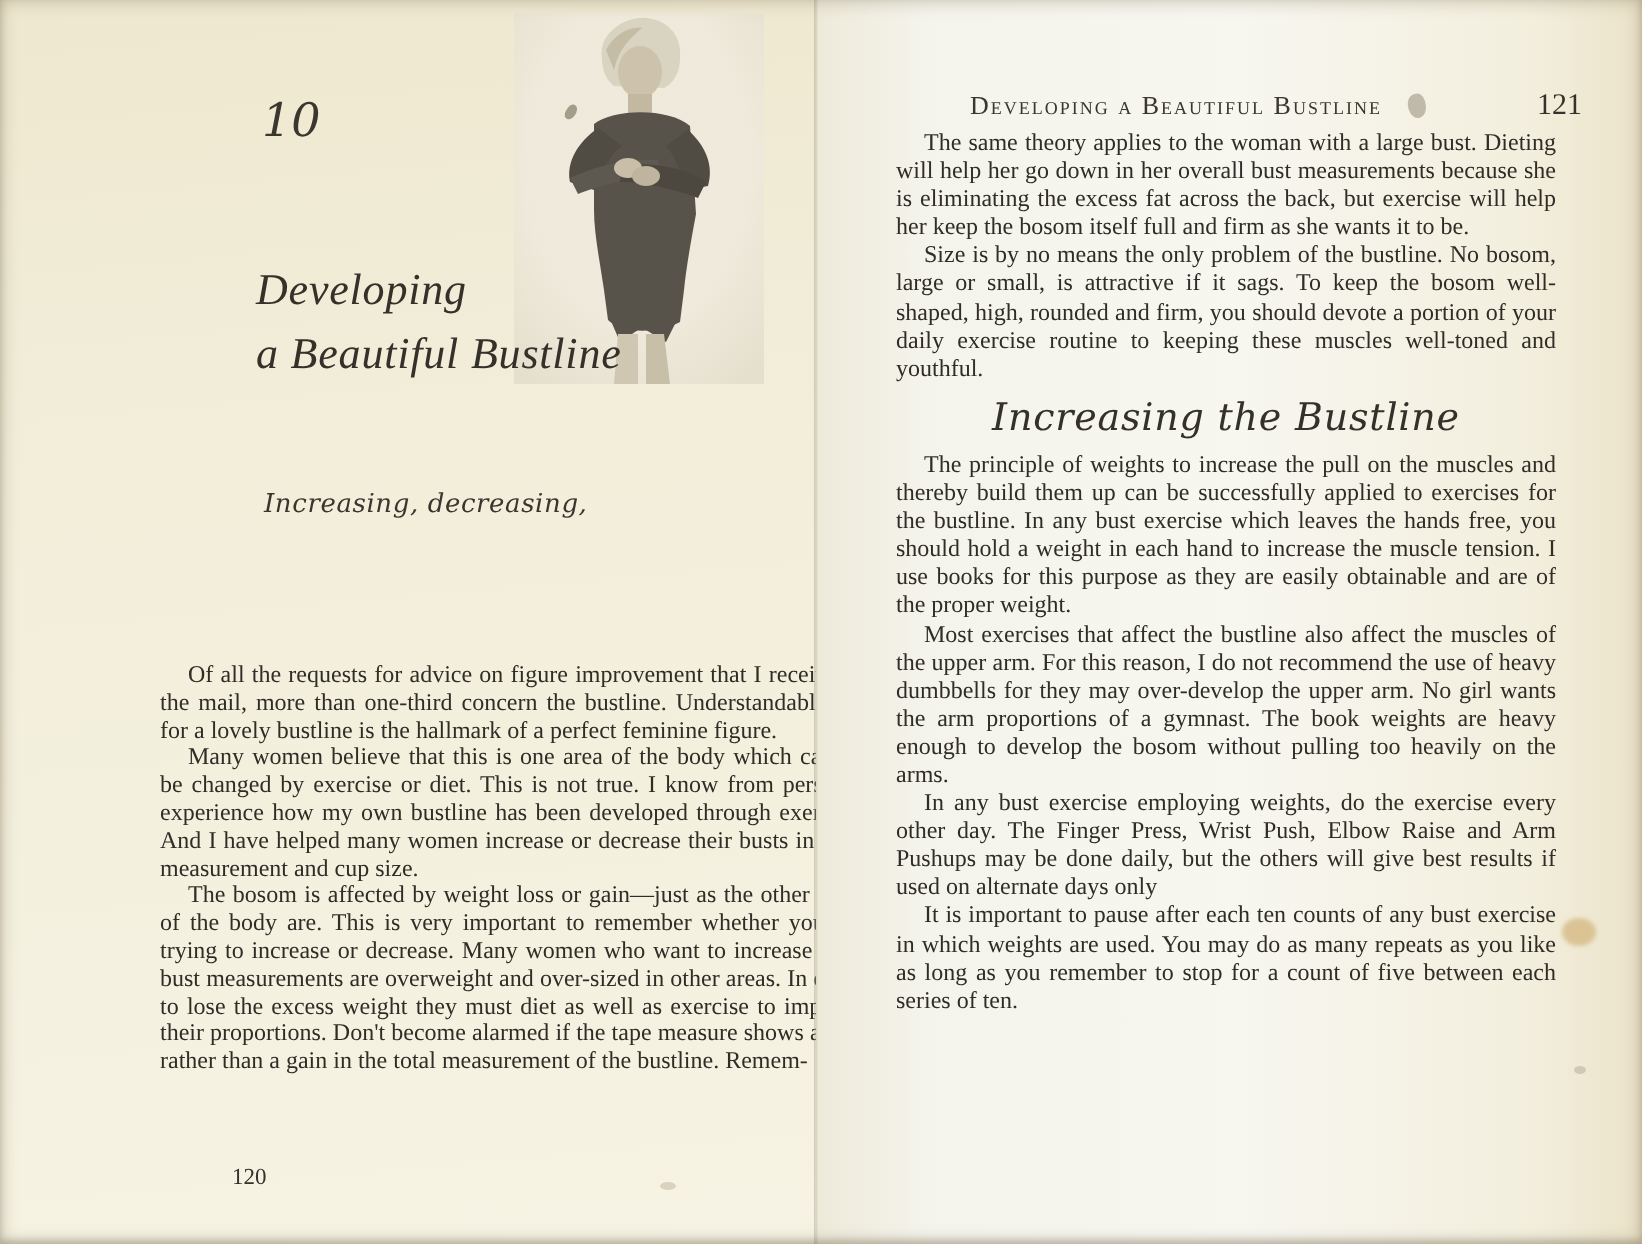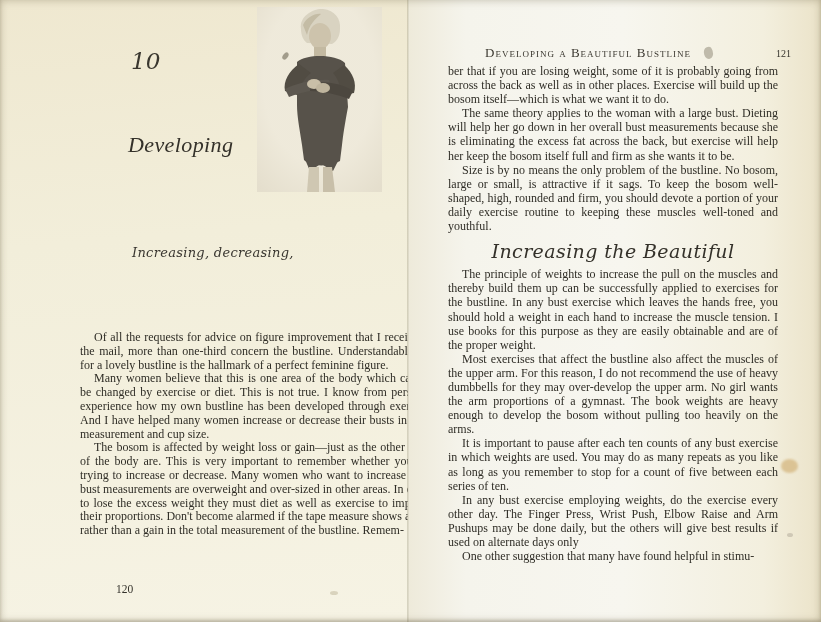--- a/index.html
+++ b/index.html
@@ -47,21 +47,21 @@
   .body-text p.no-indent{text-indent:0;}
   .body-left{position:absolute;left:40px;top:331px;width:352px;line-height:13.8px;margin-left:40px;}
   .folio-left{position:absolute;left:116px;top:583px;font-size:11.5px;color:#34322b;}
 
   
   .running-head{
     position:absolute;left:448px;top:45px;width:306px;
     display:flex;justify-content:space-between;align-items:baseline;margin-left:37px;
   }
   .rh-title{font-variant:small-caps;font-size:13px;letter-spacing:1px;color:#3a372f;}
-  .rh-folio{font-size:10px;color:#34322b;}
+  .rh-folio{font-size:15px;color:#34322b;}
   .body-right{position:absolute;left:448px;top:64px;width:330px;line-height:14.1px;}
   .section-heading{
     font-family:"DejaVu Serif",serif;font-style:italic;font-weight:400;
     font-size:19px;color:#34312a;text-align:center;text-indent:0;
     margin:11px 0 9px;letter-spacing:.4px;
   }
 
   
   .photo{position:absolute;left:257px;top:7px;width:125px;height:185px;}
   .photo svg{display:block;width:100%;height:100%;}
@@ -118,20 +118,21 @@
 
         <path d="M47 150 L83 150 L76 164 L66 158 L62 158 L53 164 Z" fill="#57524a"></path>
 
         <path d="M52 160 L50 185 L62 185 L62 160 Z" fill="#cfc7b2"></path>
         <path d="M66 160 L66 185 L78 185 L75 160 Z" fill="#c8bfa9"></path>
       </svg>
     </div>
 
     <h1 class="chapter-title">
       <span>Developing</span>
+      <span>a Beautiful Bustline</span>
     </h1>
 
     <h2 class="chapter-subtitle">
       <span>Increasing, decreasing,</span>
     </h2>
 
     <div class="body-text body-left">
       <p>Of all the requests for advice on figure improvement that I receive in the mail, more than one-third concern the bustline. Understandably so, for a lovely bustline is the hallmark of a perfect feminine figure.</p>
       <p>Many women believe that this is one area of the body which cannot be changed by exercise or diet. This is not true. I know from personal experience how my own bustline has been developed through exercise. And I have helped many women increase or decrease their busts in both measurement and cup size.</p>
       <p>The bosom is affected by weight loss or gain—just as the other parts of the body are. This is very important to remember whether you are trying to increase or decrease. Many women who want to increase their bust measurements are overweight and over-sized in other areas. In order to lose the excess weight they must diet as well as exercise to improve their proportions. Don't become alarmed if the tape measure shows a loss rather than a gain in the total measurement of the bustline. Remem-</p>
@@ -141,29 +142,27 @@
   </div>
 
   <div class="page page-right"></div>
 
   <div class="running-head">
     <span class="rh-title">Developing a Beautiful Bustline</span>
     <span class="rh-folio">121</span>
   </div>
 
   <div class="body-text body-right">
-    <p class="no-indent">ber that if you are losing weight, some of it is probably going from across the back as well as in other places. Exercise will build up the bosom itself—which is what we want it to do.</p>
     <p>The same theory applies to the woman with a large bust. Dieting will help her go down in her overall bust measurements because she is eliminating the excess fat across the back, but exercise will help her keep the bosom itself full and firm as she wants it to be.</p>
     <p>Size is by no means the only problem of the bustline. No bosom, large or small, is attractive if it sags. To keep the bosom well-shaped, high, rounded and firm, you should devote a portion of your daily exercise routine to keeping these muscles well-toned and youthful.</p>
-    <h3 class="section-heading">Increasing the Beautiful</h3>
+    <h3 class="section-heading">Increasing the Bustline</h3>
     <p>The principle of weights to increase the pull on the muscles and thereby build them up can be successfully applied to exercises for the bustline. In any bust exercise which leaves the hands free, you should hold a weight in each hand to increase the muscle tension. I use books for this purpose as they are easily obtainable and are of the proper weight.</p>
     <p>Most exercises that affect the bustline also affect the muscles of the upper arm. For this reason, I do not recommend the use of heavy dumbbells for they may over-develop the upper arm. No girl wants the arm proportions of a gymnast. The book weights are heavy enough to develop the bosom without pulling too heavily on the arms.</p>
+    <p>In any bust exercise employing weights, do the exercise every other day. The Finger Press, Wrist Push, Elbow Raise and Arm Pushups may be done daily, but the others will give best results if used on alternate days only</p>
     <p>It is important to pause after each ten counts of any bust exercise in which weights are used. You may do as many repeats as you like as long as you remember to stop for a count of five between each series of ten.</p>
-    <p>In any bust exercise employing weights, do the exercise every other day. The Finger Press, Wrist Push, Elbow Raise and Arm Pushups may be done daily, but the others will give best results if used on alternate days only</p>
-    <p>One other suggestion that many have found helpful in stimu-</p>
   </div>
 
   <div class="gutter-line"></div>
   <div class="speck-photo"></div>
   <div class="smudge-header"></div>
   <div class="stain-amber"></div>
   <div class="speck-margin"></div>
   <div class="speck-bottom"></div>
 
 </div>

